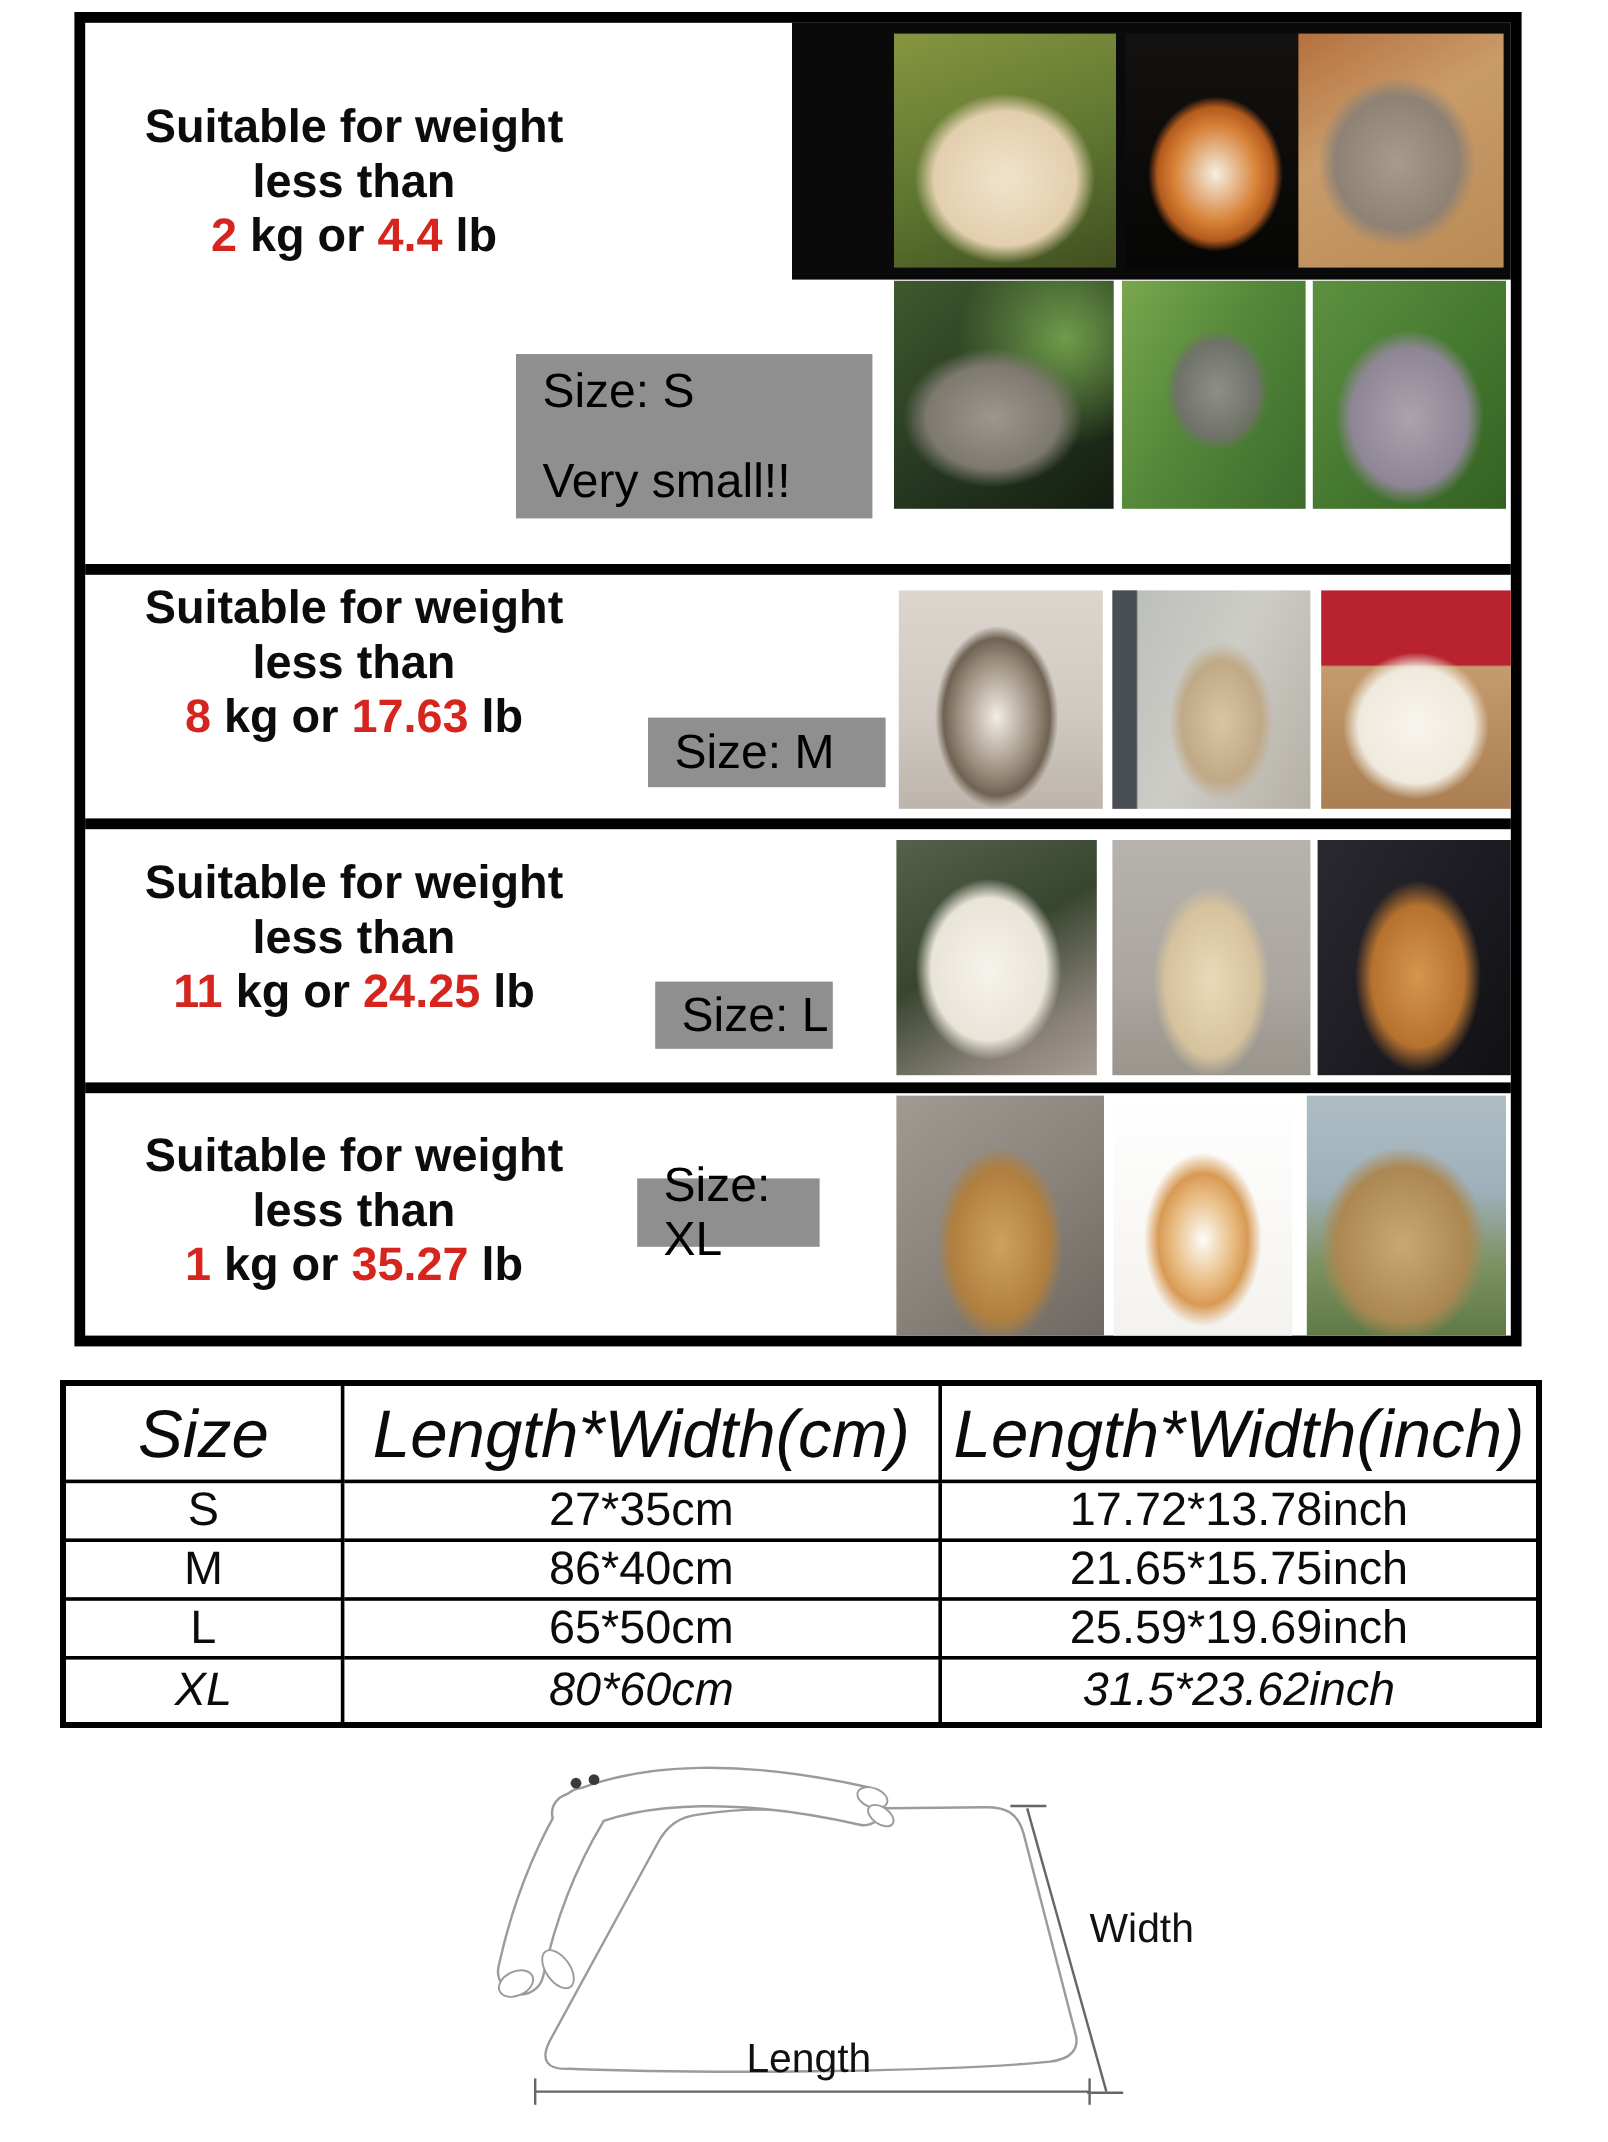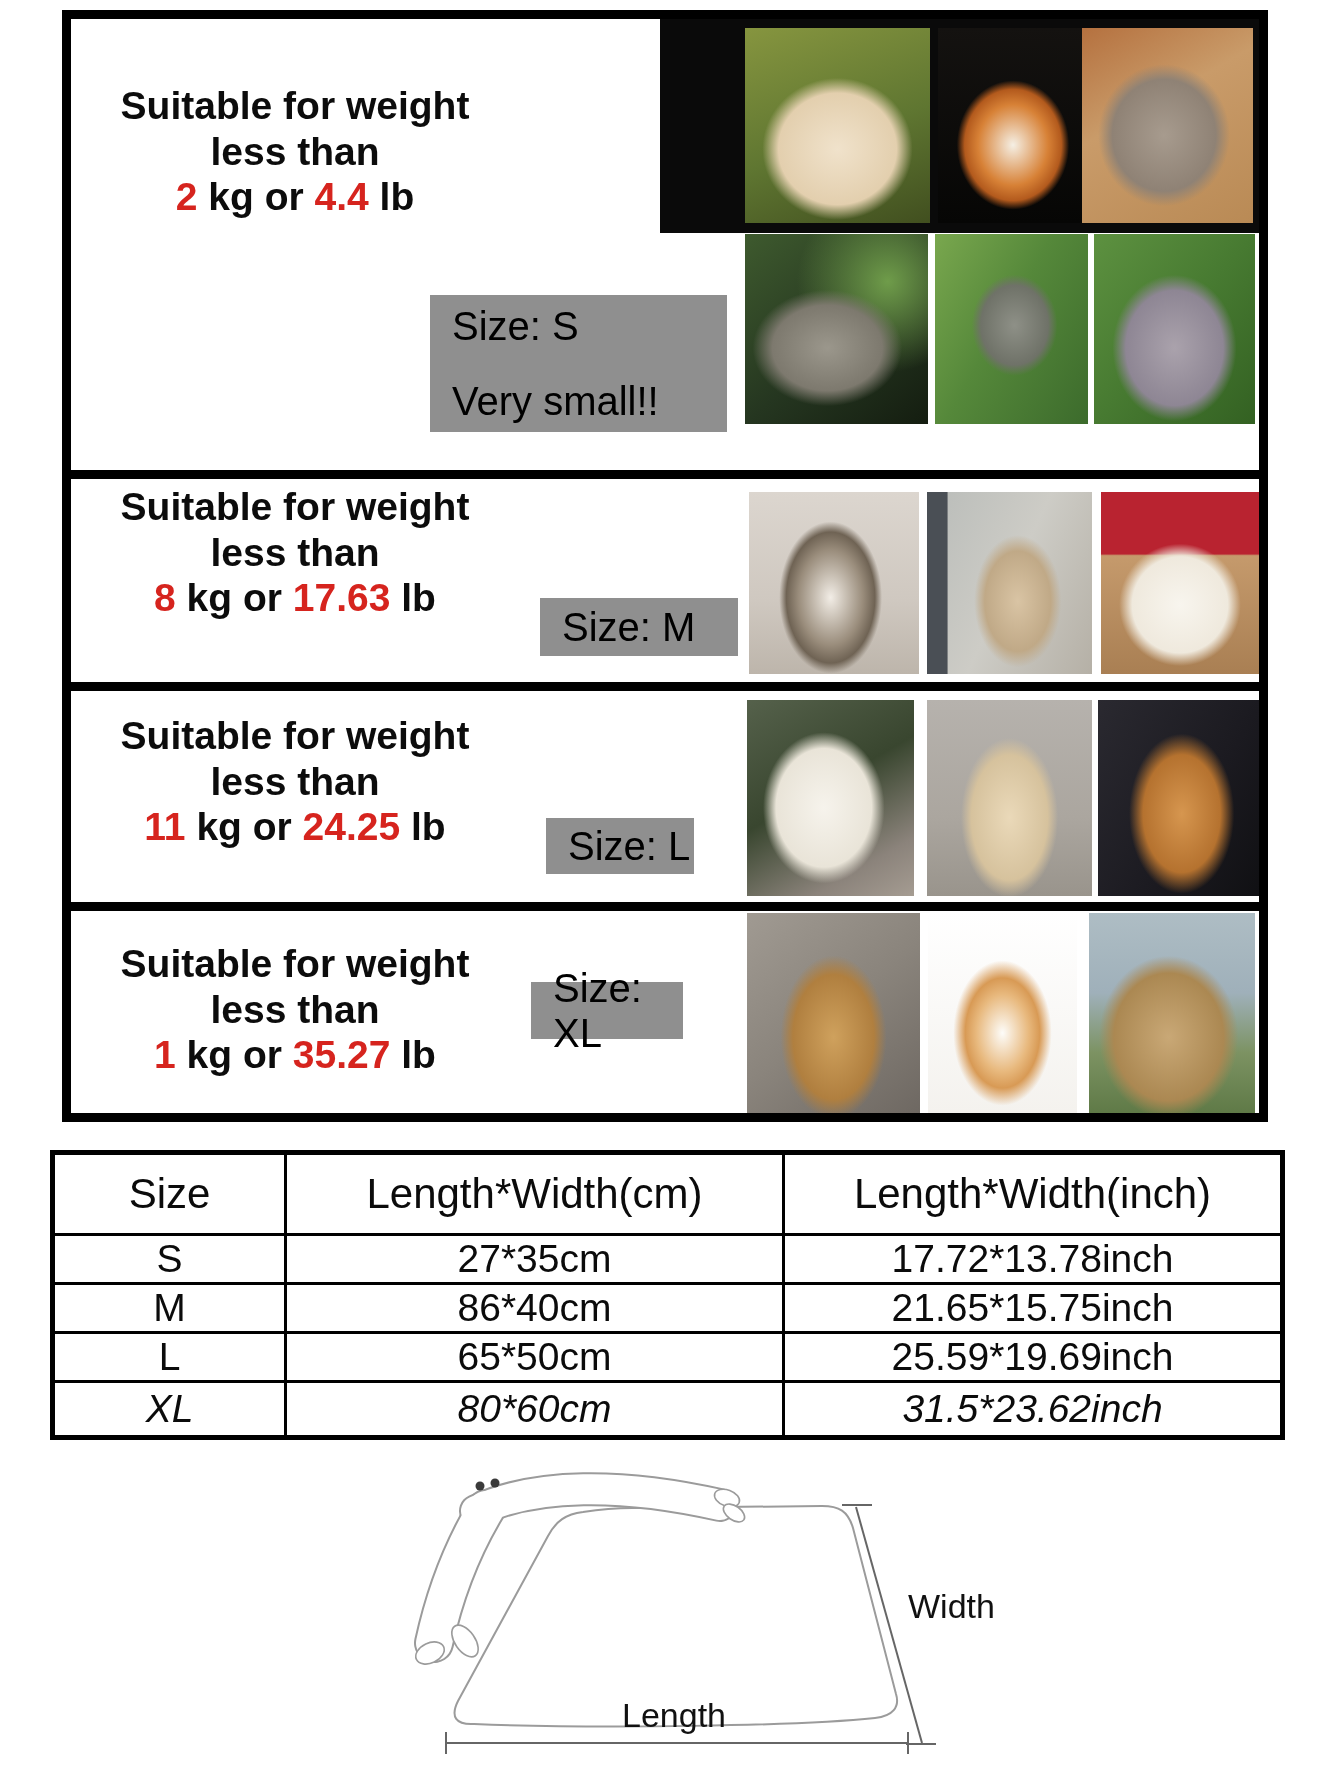--- a/index.html
+++ b/index.html
@@ -18,21 +18,21 @@
             justify-content:center;padding-left:22px;}
   .size-box.tall{justify-content:space-between;padding-top:9px;padding-bottom:8px;}
   .black-strip{position:absolute;background:#0a0a0a;}
   .ph{position:absolute;background-color:#888;background-size:cover;}
   
   .size-table{position:absolute;left:50px;top:1150px;width:1230px;
               border-collapse:collapse;table-layout:fixed;background:#fff;
               border:5px solid #000;font-size:39px;color:#0b0b0b;}
   .size-table th,.size-table td{border:3px solid #000;text-align:center;
               font-weight:400;padding:0;}
-  .size-table th{height:78px;font-size:42px;}
+  .size-table th{height:78px;font-size:56px;font-style:italic;}
   .size-table td{height:46px;}
   .size-table tr.last td{height:52px;font-style:italic;}
   
   .diagram{position:absolute;left:330px;top:1455px;}
   .diagram text{font-family:"Liberation Sans", sans-serif;font-size:34px;fill:#111;}
 </style>
 </head>
 <body>
 
 <div class="page">

